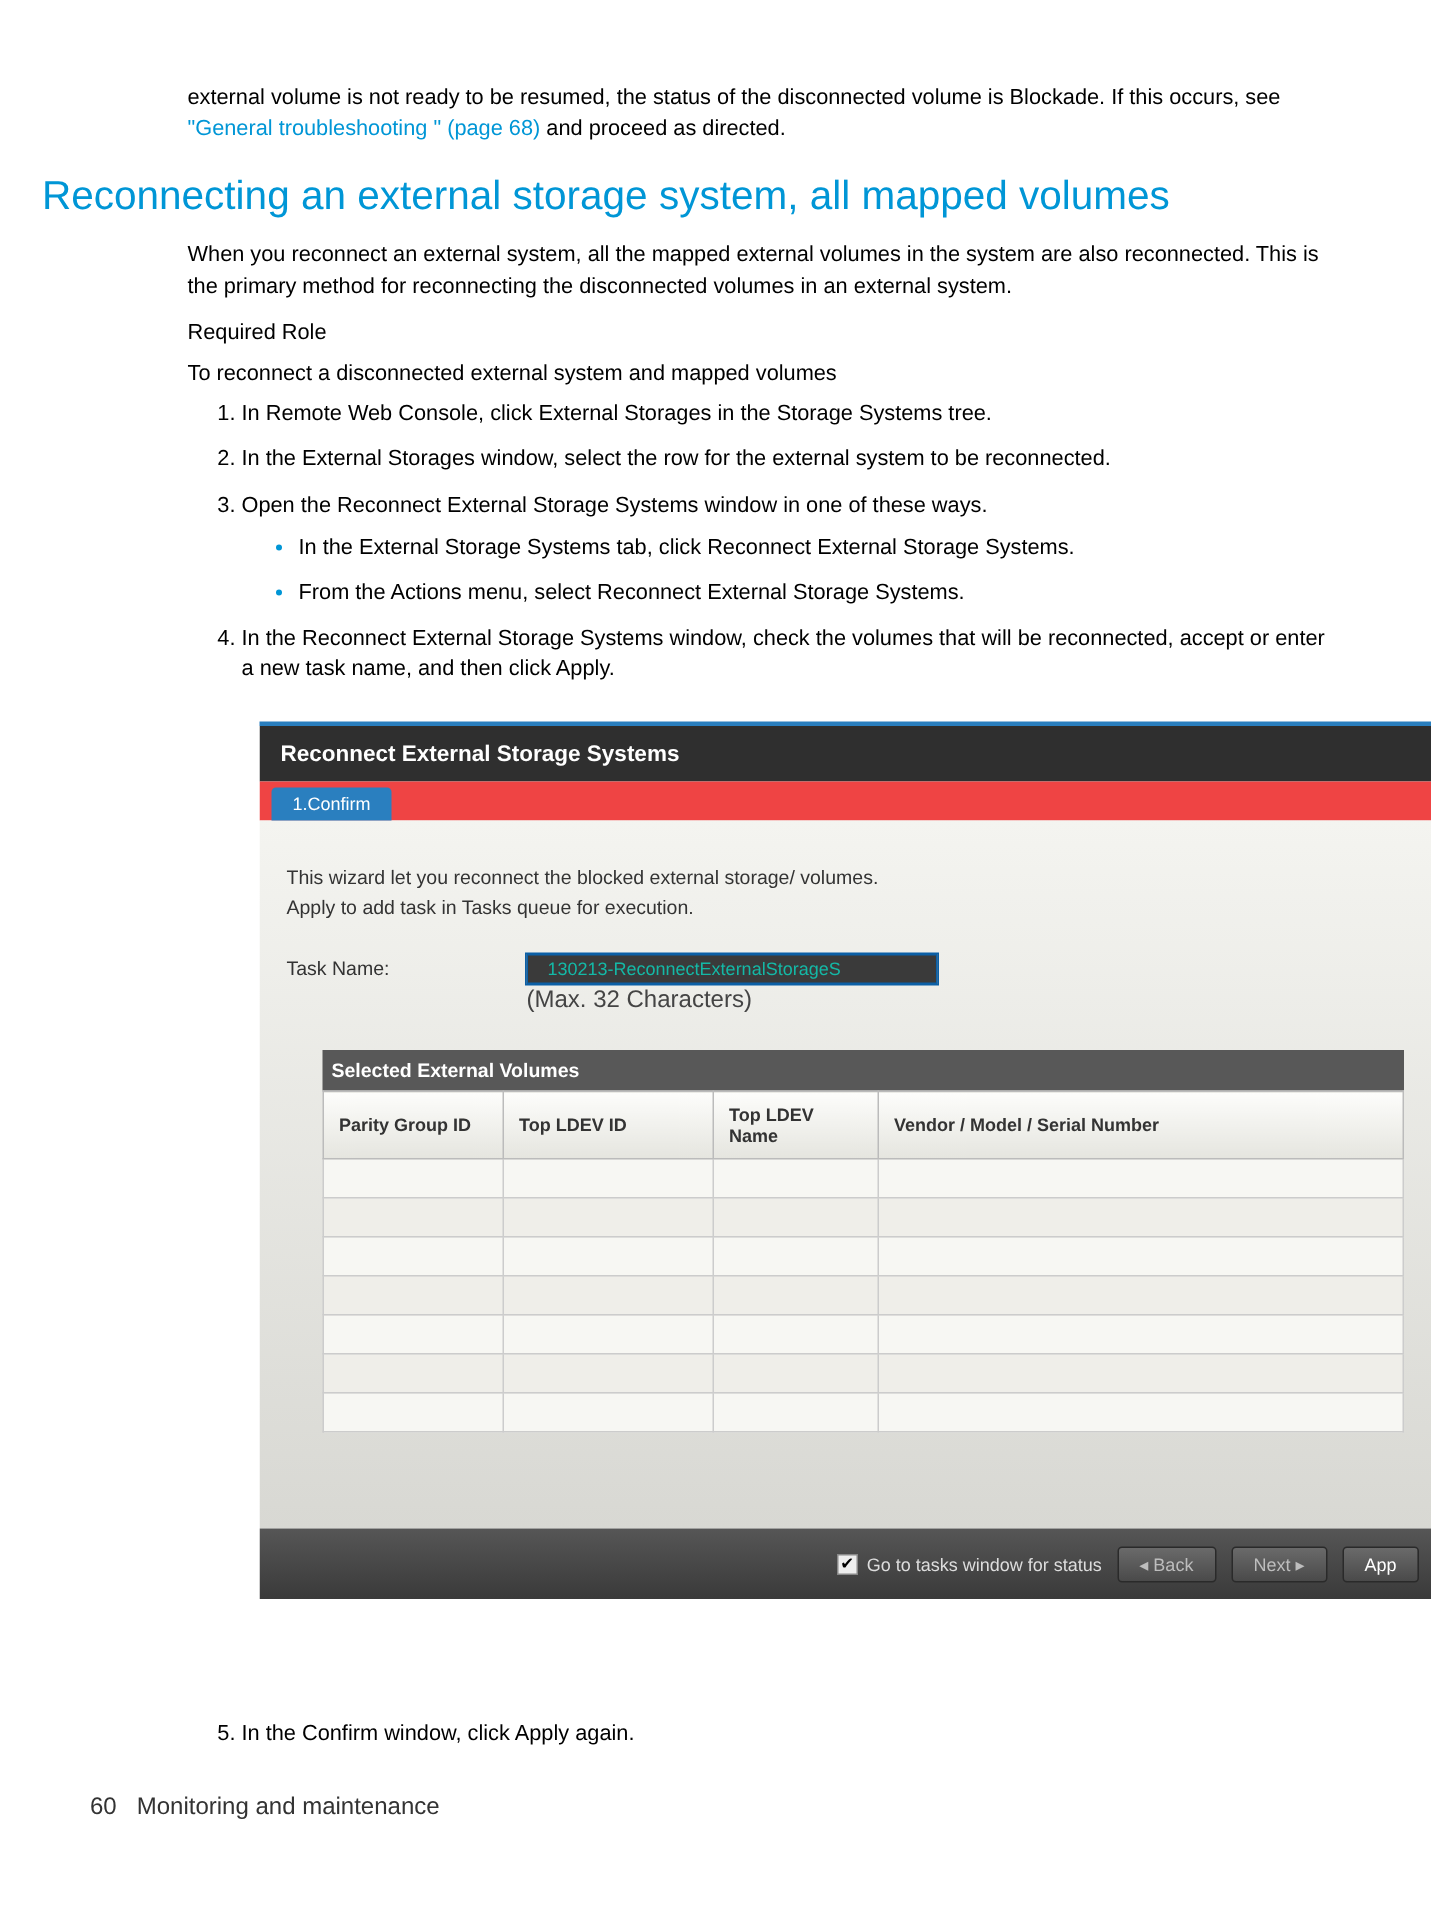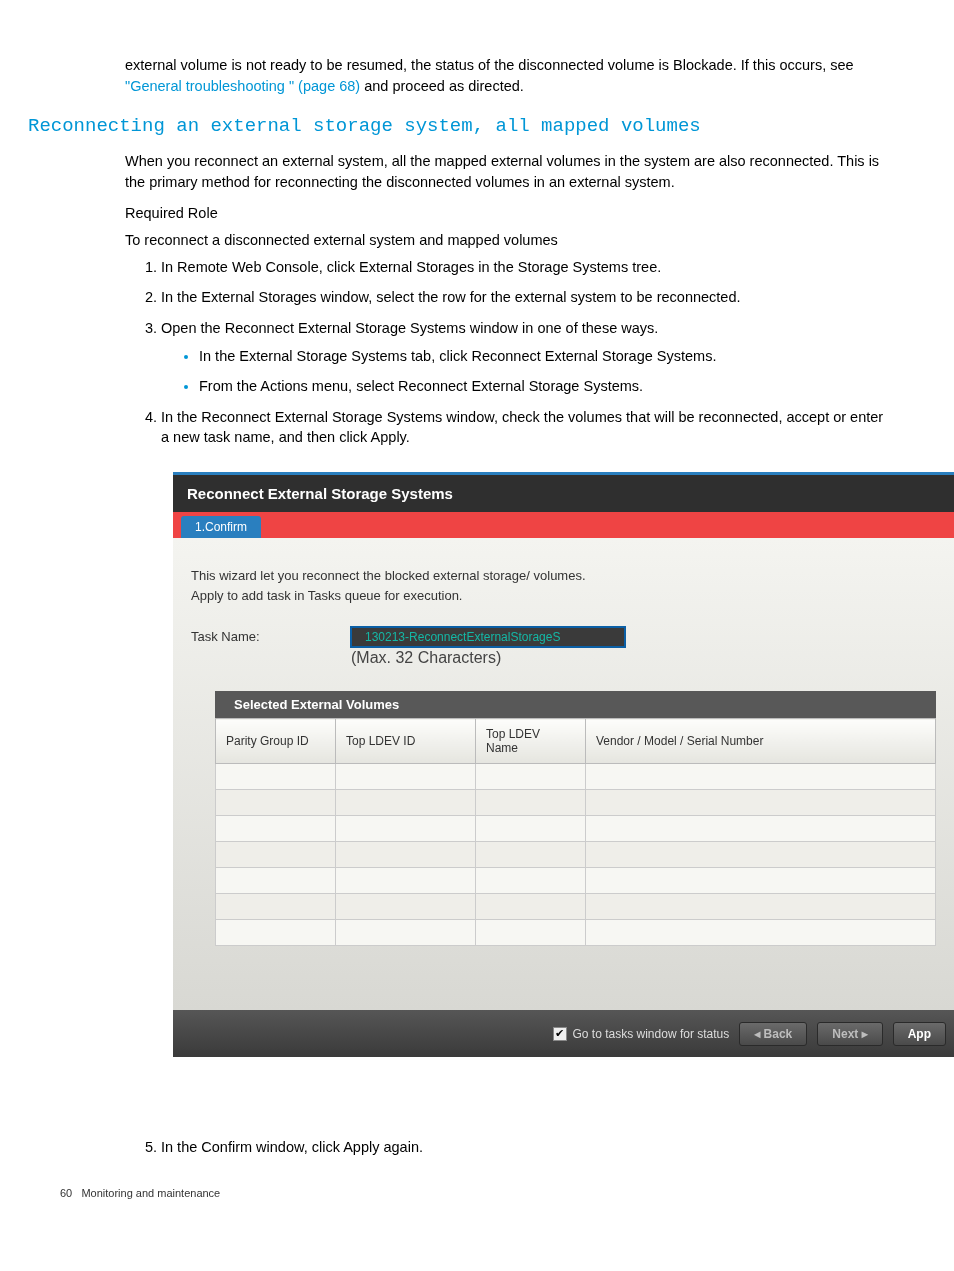--- a/index.html
+++ b/index.html
@@ -16,23 +16,22 @@
   .body-text {
     margin: 0 60px 0 125px;
     font-size: 14.5px;
     line-height: 1.45;
   }
   .body-text p { margin-bottom: 6px; }
   .link { color: #0096d6; cursor: pointer; }
   h2.section {
     color: #0096d6;
     font-weight: normal;
-    font-size: 19px;
+    font-size: 27px;
     margin: 18px 0 14px 28px;
-    font-family: Liberation Mono, monospace;
   }
   .bold { font-weight: normal; }
   .bullet-list, .num-list {
     margin-left: 18px;
   }
   .bullet-list li, .num-list li {
     margin-bottom: 10px;
     font-size: 14.5px;
     line-height: 1.4;
   }
@@ -97,33 +96,33 @@
     font-family: Verdana, Arial, sans-serif;
   }
   .hint { font-size: 16px; color: #444; margin-top: 2px; }
 
   .table-wrap { margin-left: 24px; }
   .table-title {
     background: #585858;
     color: #fff;
     font-weight: bold;
     font-size: 13px;
-    padding: 6px 19px;
+    padding: 6px 6px;
   }
   table.vol {
     width: 100%;
     border-collapse: collapse;
     font-size: 12px;
   }
   table.vol th {
     background: linear-gradient(#fdfdfb,#e5e5df);
     border: 1px solid #bbb;
     padding: 8px 10px;
     text-align: left;
-    font-weight: normal;
+    font-weight: bold;
     color: #333;
   }
   table.vol td {
     border: 1px solid #ccc;
     padding: 6px 10px;
     height: 26px;
     background: #f7f7f3;
     color: #222;
   }
   table.vol tr:nth-child(even) td { background: #efeee9; }
@@ -144,25 +143,24 @@
     font-size: 11px; color: #000;
   }
   .btn {
     background: linear-gradient(#6a6a6a,#4a4a4a);
     border: 1px solid #2a2a2a;
     color: #bdbdbd;
     font-size: 12px;
     padding: 4px 14px;
     border-radius: 3px;
     cursor: default;
-    font-weight: bold;
   }
   .btn.primary { color: #fff; }
   .pagefoot {
-    font-size: 11px;
+    font-size: 16px;
     color: #333;
     margin: 30px 12px 0 60px;
   }
 </style>
 </head>
 <body>
 
 <div class="page">
 
   <div class="body-text">

